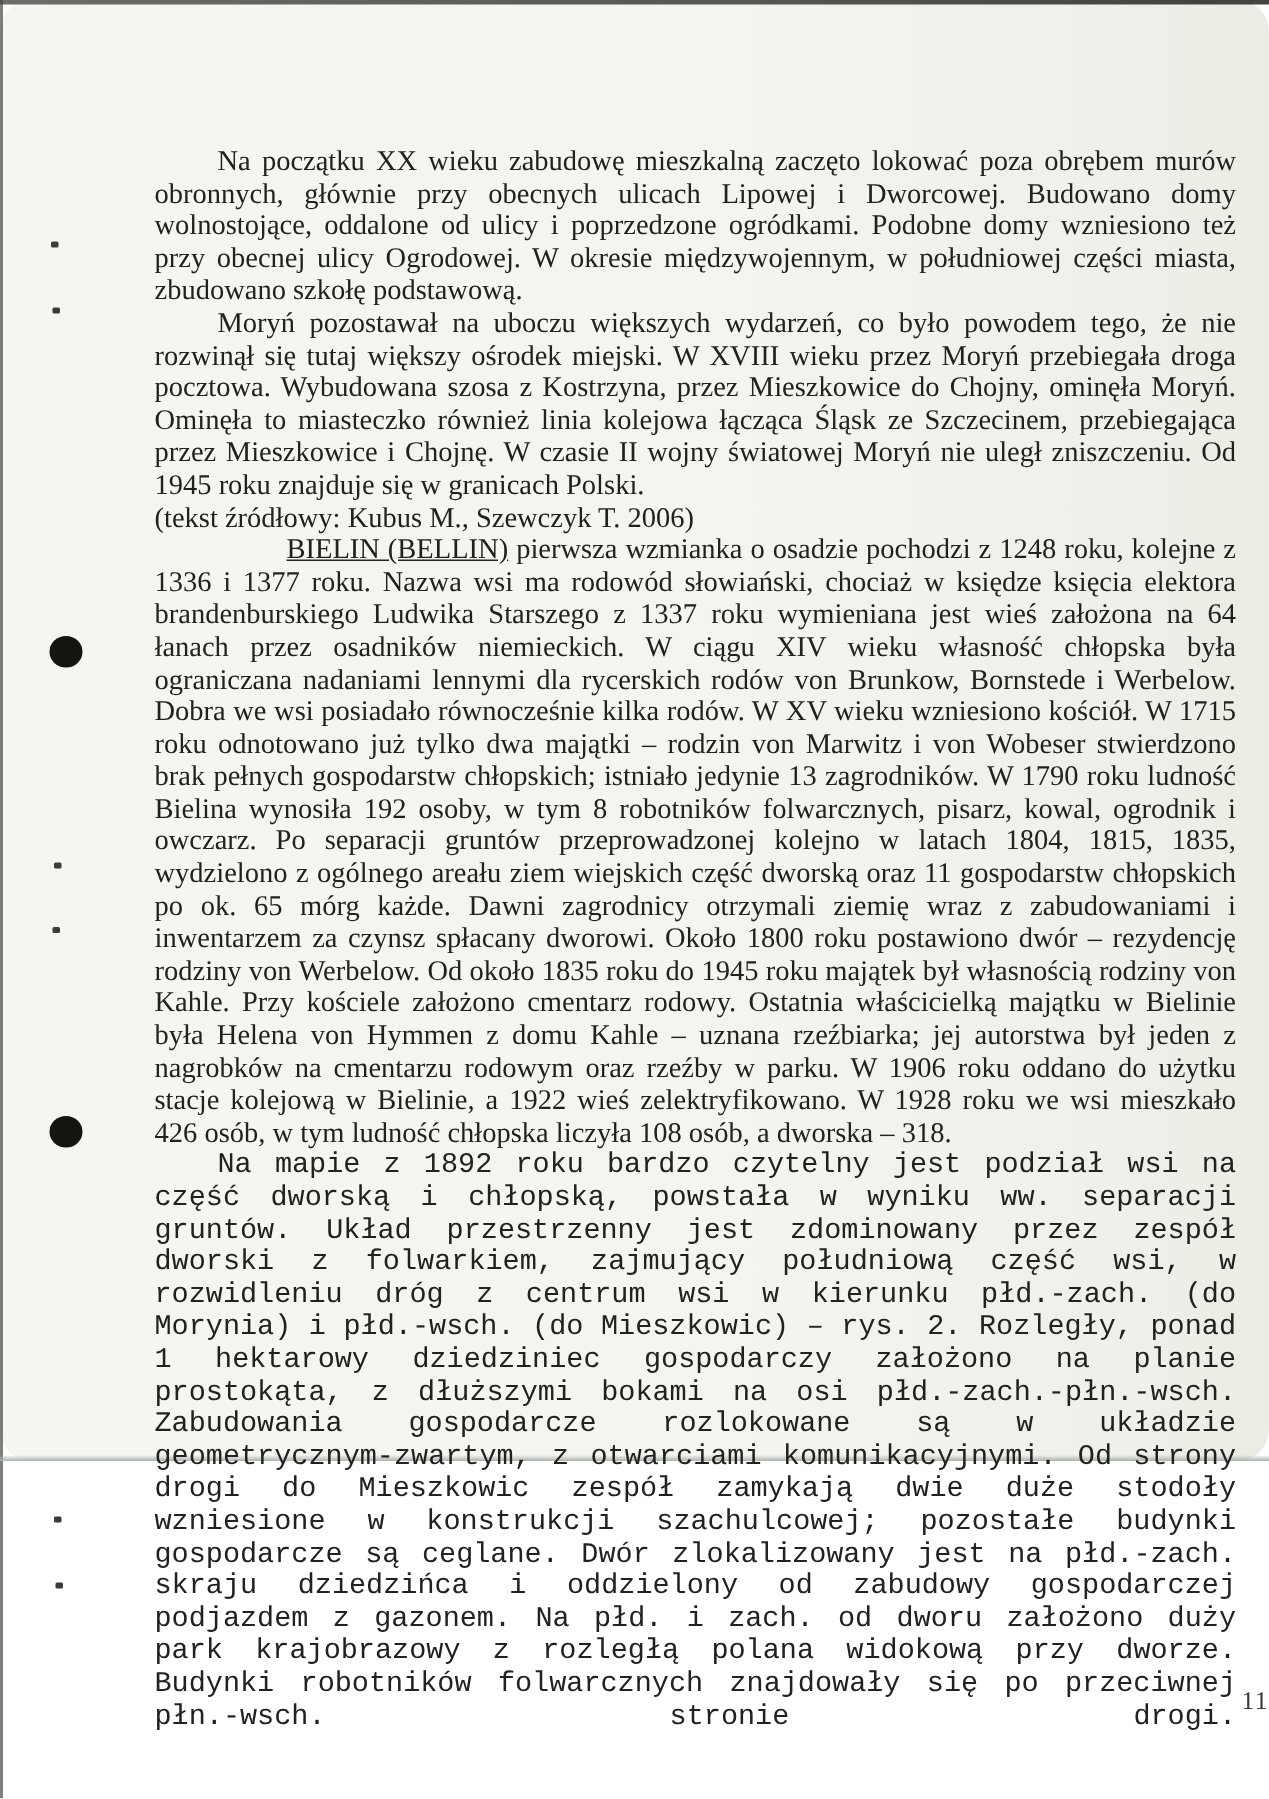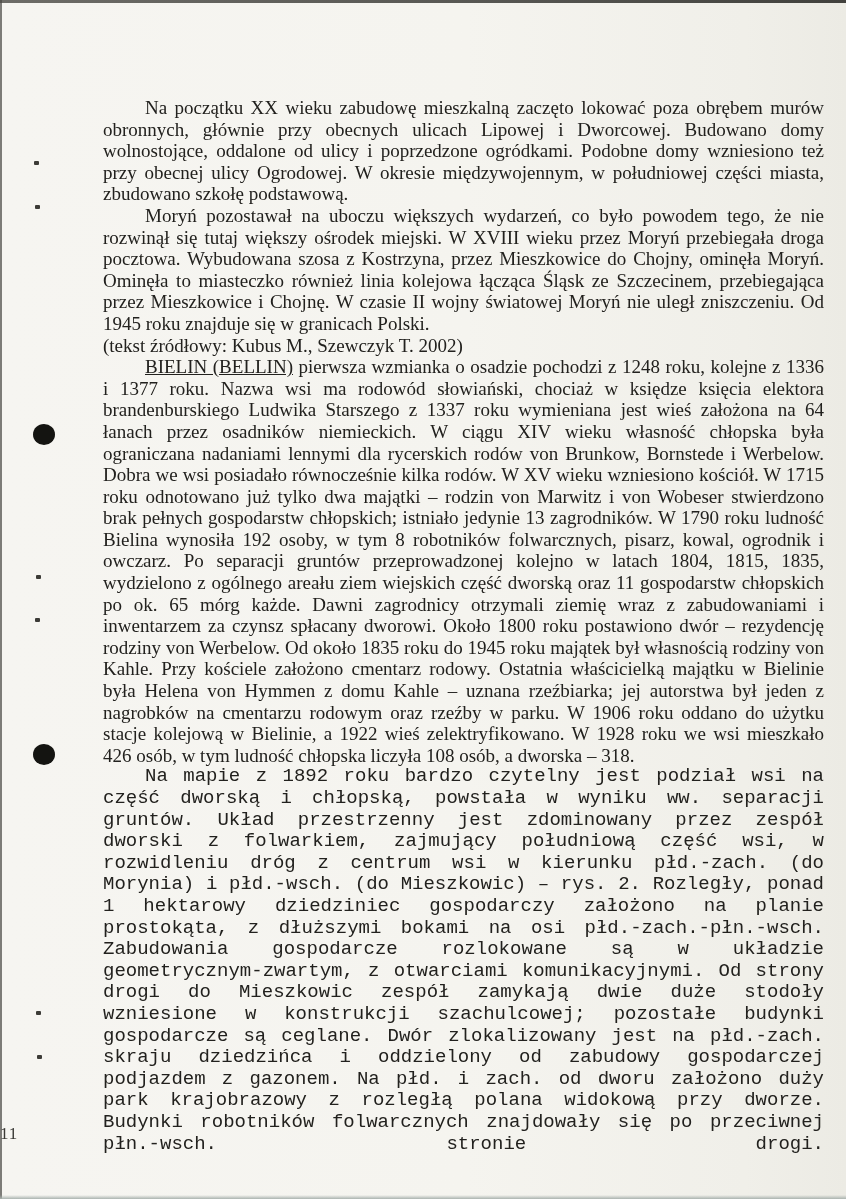--- a/index.html
+++ b/index.html
@@ -5,23 +5,24 @@
   html, body {
     margin: 0;
     padding: 0;
     width: 846px;
     height: 1199px;
     overflow: hidden;
   }
   .page {
     position: relative;
     width: 846px;
-    height: 1199px;
+    height: 974px;
     background: linear-gradient(90deg, #f6f5f1 0%, #f5f4ef 55%, #f0efe9 88%, #ecebe4 100%);
     box-sizing: border-box;
+    border-radius: 21px;
   }
   
   .edge-top {
     position: absolute; top: 0; left: 0; width: 846px; height: 3px;
     background: linear-gradient(90deg, #55544f, #3a3a36 60%, #23231f);
     opacity: .85;
   }
   .edge-left {
     position: absolute; top: 0; left: 0; width: 2px; height: 1199px;
     background: #4a4944; opacity: .7;
@@ -55,27 +56,27 @@
     font-family: "Liberation Serif", "DejaVu Serif", serif;
     font-size: 19px;
     line-height: 21.6px;
     color: #22211e;
     text-align: justify;
   }
   .para { margin: 0; }
   .para.indent { text-indent: 42px; }
   .para.source { text-align: left; text-indent: 0; }
   .para.justify-last { text-align-last: justify; font-family: Liberation Mono, monospace; }
-  .lead-underline { text-decoration: underline; }
+  .lead-underline { text-decoration: underline; margin-left: 46px; }
   .page-number {
     position: absolute;
     top: 1124px;
     left: 0;
     width: 846px;
-    text-align: left;
+    text-align: right;
     font-family: "Liberation Serif", "DejaVu Serif", serif;
     font-size: 17px;
     color: #3a3935;
     letter-spacing: 1px;
   }
 </style>
 </head>
 <body>
 
 <div class="page">
@@ -93,21 +94,21 @@
   <span class="mark" style="left:35px; top:618px;"></span>
   <span class="mark" style="left:36px; top:1011px;"></span>
   <span class="mark" style="left:37px; top:1055px;"></span>
 
   <main class="textblock">
 
     <p class="para indent">Na początku XX wieku zabudowę mieszkalną zaczęto lokować poza obrębem murów obronnych, głównie przy obecnych ulicach Lipowej i Dworcowej. Budowano domy wolnostojące, oddalone od ulicy i poprzedzone ogródkami. Podobne domy wzniesiono też przy obecnej ulicy Ogrodowej. W okresie międzywojennym, w południowej części miasta, zbudowano szkołę podstawową.</p>
 
     <p class="para indent">Moryń pozostawał na uboczu większych wydarzeń, co było powodem tego, że nie rozwinął się tutaj większy ośrodek miejski. W XVIII wieku przez Moryń przebiegała droga pocztowa. Wybudowana szosa z Kostrzyna, przez Mieszkowice do Chojny, ominęła Moryń. Ominęła to miasteczko również linia kolejowa łącząca Śląsk ze Szczecinem, przebiegająca przez Mieszkowice i Chojnę. W czasie II wojny światowej Moryń nie uległ zniszczeniu. Od 1945 roku znajduje się w granicach Polski.</p>
 
-    <p class="para source">(tekst źródłowy: Kubus M., Szewczyk T. 2002)</p>
+    <p class="para source">(tekst źródłowy: Kubus M., Szewczyk T. 2006)</p>
 
     <p class="para indent"><span class="lead-underline">BIELIN (BELLIN)</span> <span>pierwsza wzmianka o osadzie pochodzi z 1248 roku, kolejne z 1336 i 1377 roku. Nazwa wsi ma rodowód słowiański, chociaż w księdze księcia elektora brandenburskiego Ludwika Starszego z 1337 roku wymieniana jest wieś założona na 64 łanach przez osadników niemieckich. W ciągu XIV wieku własność chłopska była ograniczana nadaniami lennymi dla rycerskich rodów von Brunkow, Bornstede i Werbelow. Dobra we wsi posiadało równocześnie kilka rodów. W XV wieku wzniesiono kościół. W 1715 roku odnotowano już tylko dwa majątki – rodzin von Marwitz i von Wobeser stwierdzono brak pełnych gospodarstw chłopskich; istniało jedynie 13 zagrodników. W 1790 roku ludność Bielina wynosiła 192 osoby, w tym 8 robotników folwarcznych, pisarz, kowal, ogrodnik i owczarz. Po separacji gruntów przeprowadzonej kolejno w latach 1804, 1815, 1835, wydzielono z ogólnego areału ziem wiejskich część dworską oraz 11 gospodarstw chłopskich po ok. 65 mórg każde. Dawni zagrodnicy otrzymali ziemię wraz z zabudowaniami i inwentarzem za czynsz spłacany dworowi. Około 1800 roku postawiono dwór – rezydencję rodziny von Werbelow. Od około 1835 roku do 1945 roku majątek był własnością rodziny von Kahle. Przy kościele założono cmentarz rodowy. Ostatnia właścicielką majątku w Bielinie była Helena von Hymmen z domu Kahle – uznana rzeźbiarka; jej autorstwa był jeden z nagrobków na cmentarzu rodowym oraz rzeźby w parku. W 1906 roku oddano do użytku stacje kolejową w Bielinie, a 1922 wieś zelektryfikowano. W 1928 roku we wsi mieszkało 426 osób, w tym ludność chłopska liczyła 108 osób, a dworska – 318.</span></p>
 
     <p class="para indent justify-last">Na mapie z 1892 roku bardzo czytelny jest podział wsi na część dworską i chłopską, powstała w wyniku ww. separacji gruntów. Układ przestrzenny jest zdominowany przez zespół dworski z folwarkiem, zajmujący południową część wsi, w rozwidleniu dróg z centrum wsi w kierunku płd.-zach. (do Morynia) i płd.-wsch. (do Mieszkowic) – rys. 2. Rozległy, ponad 1 hektarowy dziedziniec gospodarczy założono na planie prostokąta, z dłuższymi bokami na osi płd.-zach.-płn.-wsch. Zabudowania gospodarcze rozlokowane są w układzie geometrycznym-zwartym, z otwarciami komunikacyjnymi. Od strony drogi do Mieszkowic zespół zamykają dwie duże stodoły wzniesione w konstrukcji szachulcowej; pozostałe budynki gospodarcze są ceglane. Dwór zlokalizowany jest na płd.-zach. skraju dziedzińca i oddzielony od zabudowy gospodarczej podjazdem z gazonem. Na płd. i zach. od dworu założono duży park krajobrazowy z rozległą polana widokową przy dworze. Budynki robotników folwarcznych znajdowały się po przeciwnej płn.-wsch. stronie drogi.</p>
 
   </main>
 
   <div class="page-number">11</div>
 
 </div>

